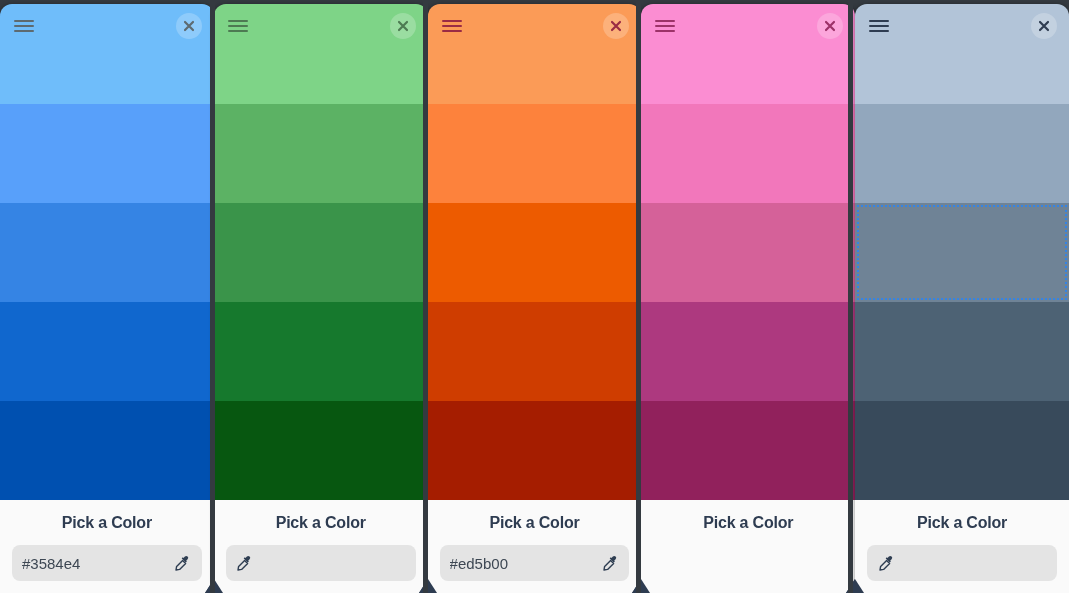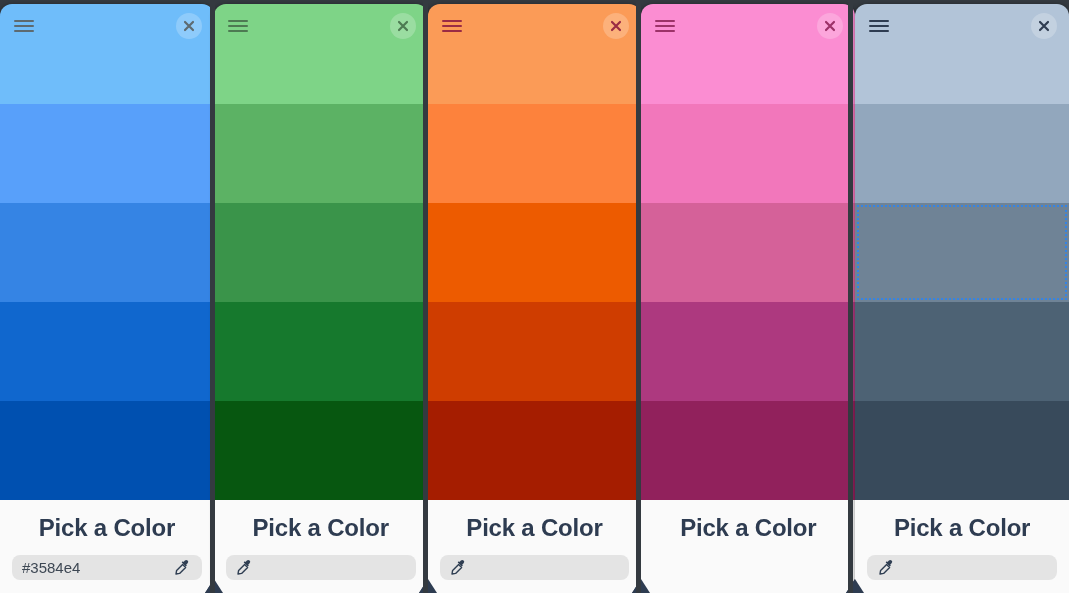--- a/index.html
+++ b/index.html
@@ -109,32 +109,32 @@
   
   .footer {
     flex: 0 0 auto;
     background: #fafafa;
     padding: 14px 12px 12px 12px;
     box-sizing: border-box;
     height: 93px;
   }
   .footer-title {
     text-align: center;
-    font-size: 24px;
+    font-size: 16px;
     font-weight: bold;
     color: #2e3c51;
     letter-spacing: -0.2px;
     margin: 0 0 13px 0;
   }
   .hex-row {
     display: flex;
     align-items: center;
     background: #e4e4e4;
     border-radius: 8px;
-    height: 25px;
+    height: 36px;
     padding: 0 10px;
     box-sizing: border-box;
   }
   .hex-value {
     flex: 1 1 auto;
     font-size: 15px;
     color: #3d4753;
     white-space: nowrap;
     overflow: hidden;
   }
@@ -266,20 +266,21 @@
         <div class="swatches">
           <div class="swatch" style="background: rgb(251, 155, 87); flex: 0 0 56px;"></div>
           <div class="swatch" style="background: rgb(253, 130, 60);"></div>
           <div class="swatch" style="background: rgb(237, 91, 0);"></div>
           <div class="swatch" style="background: rgb(207, 61, 0);"></div>
           <div class="swatch" style="background: rgb(165, 29, 0);"></div>
         </div>
         <div class="footer">
           <div class="footer-title">Pick a Color</div>
           <div class="hex-row">
+            <div class="hex-value">#ed5b00</div>
             <div class="eyedropper">
               <svg width="17" height="17" viewBox="0 0 17 17" aria-hidden="true">
                 <path d="M13.6 1.6a1.9 1.9 0 0 0-2.7 0l-1.4 1.4-0.7-0.7-1.1 1.1 4.1 4.1 1.1-1.1-0.7-0.7 1.4-1.4a1.9 1.9 0 0 0 0-2.7z" fill="currentColor"></path>
                 <path d="M8.6 5.4 L2.6 11.4 L2 15 L5.6 14.4 L11.6 8.4 Z" fill="none" stroke="currentColor" stroke-width="1.4" stroke-linejoin="round"></path>
               </svg>
             </div>
           </div>
         </div>
       </div>
       <div class="tick left"></div>

